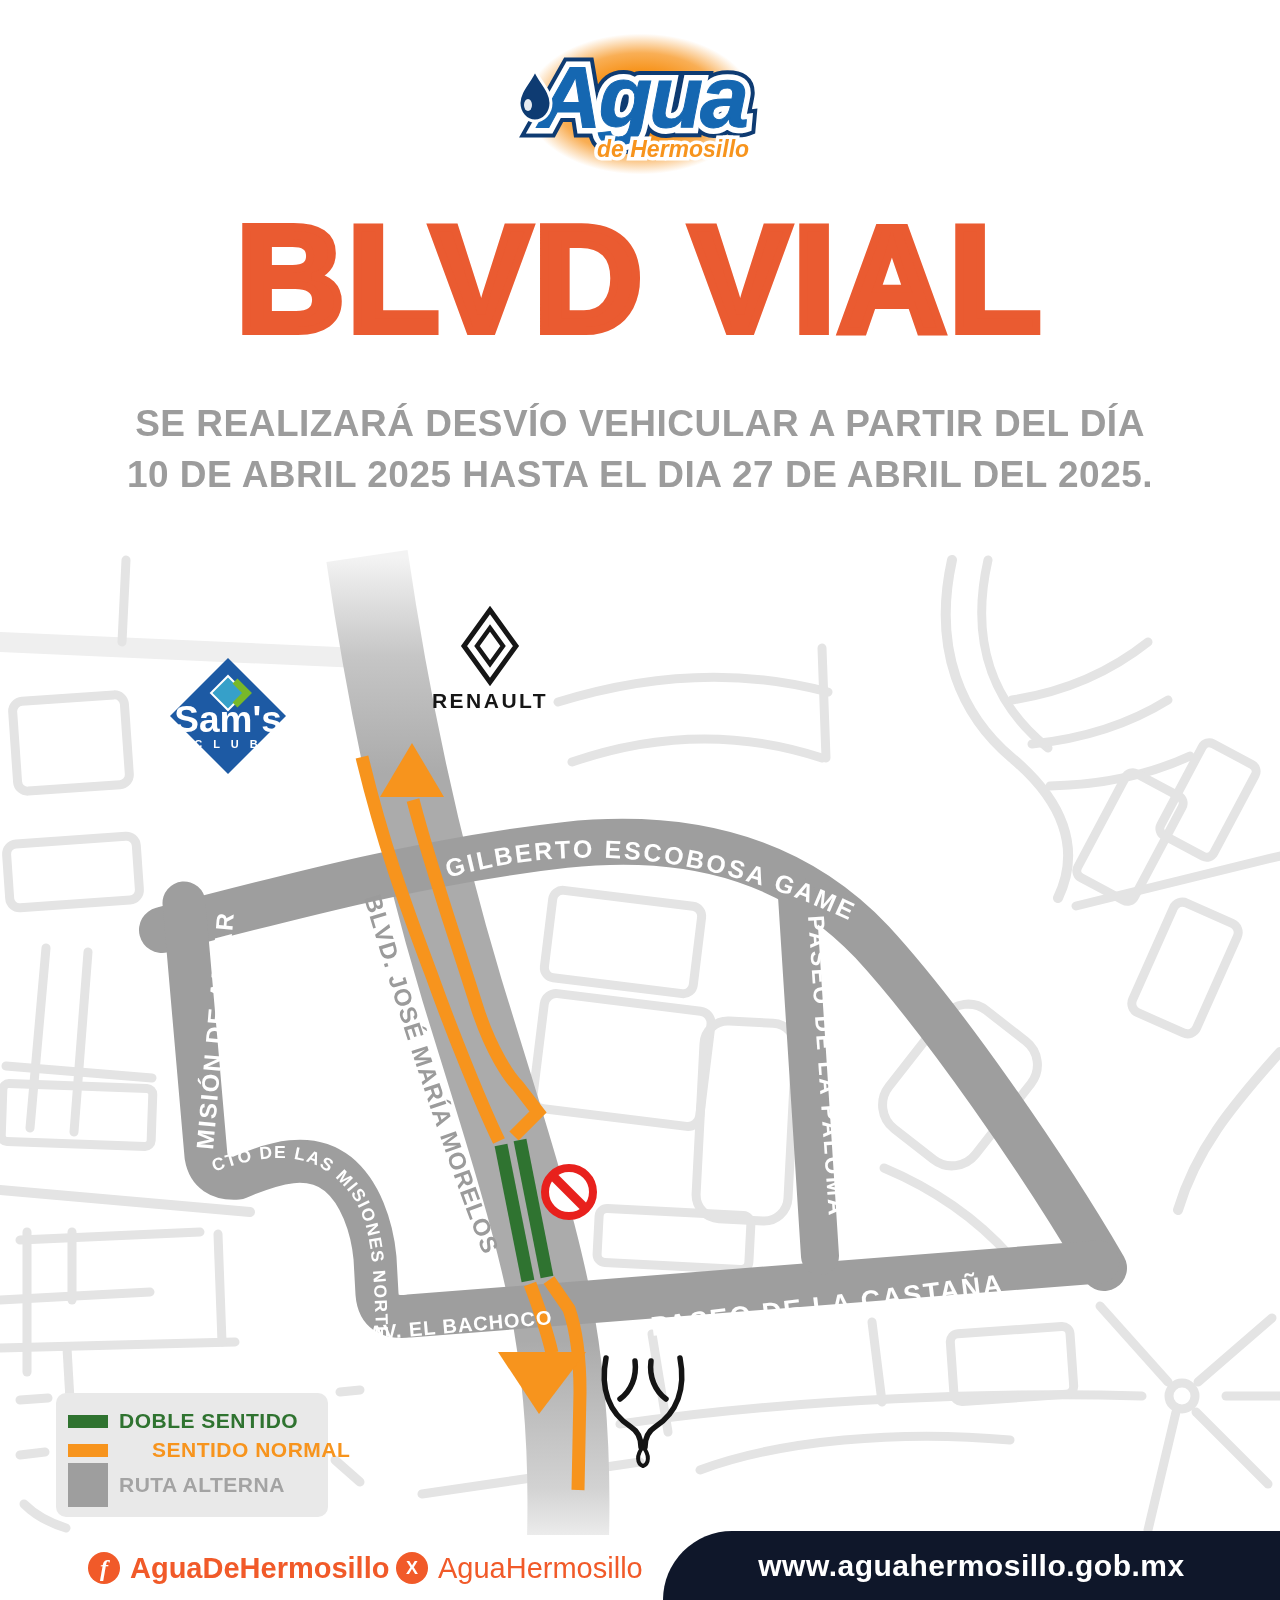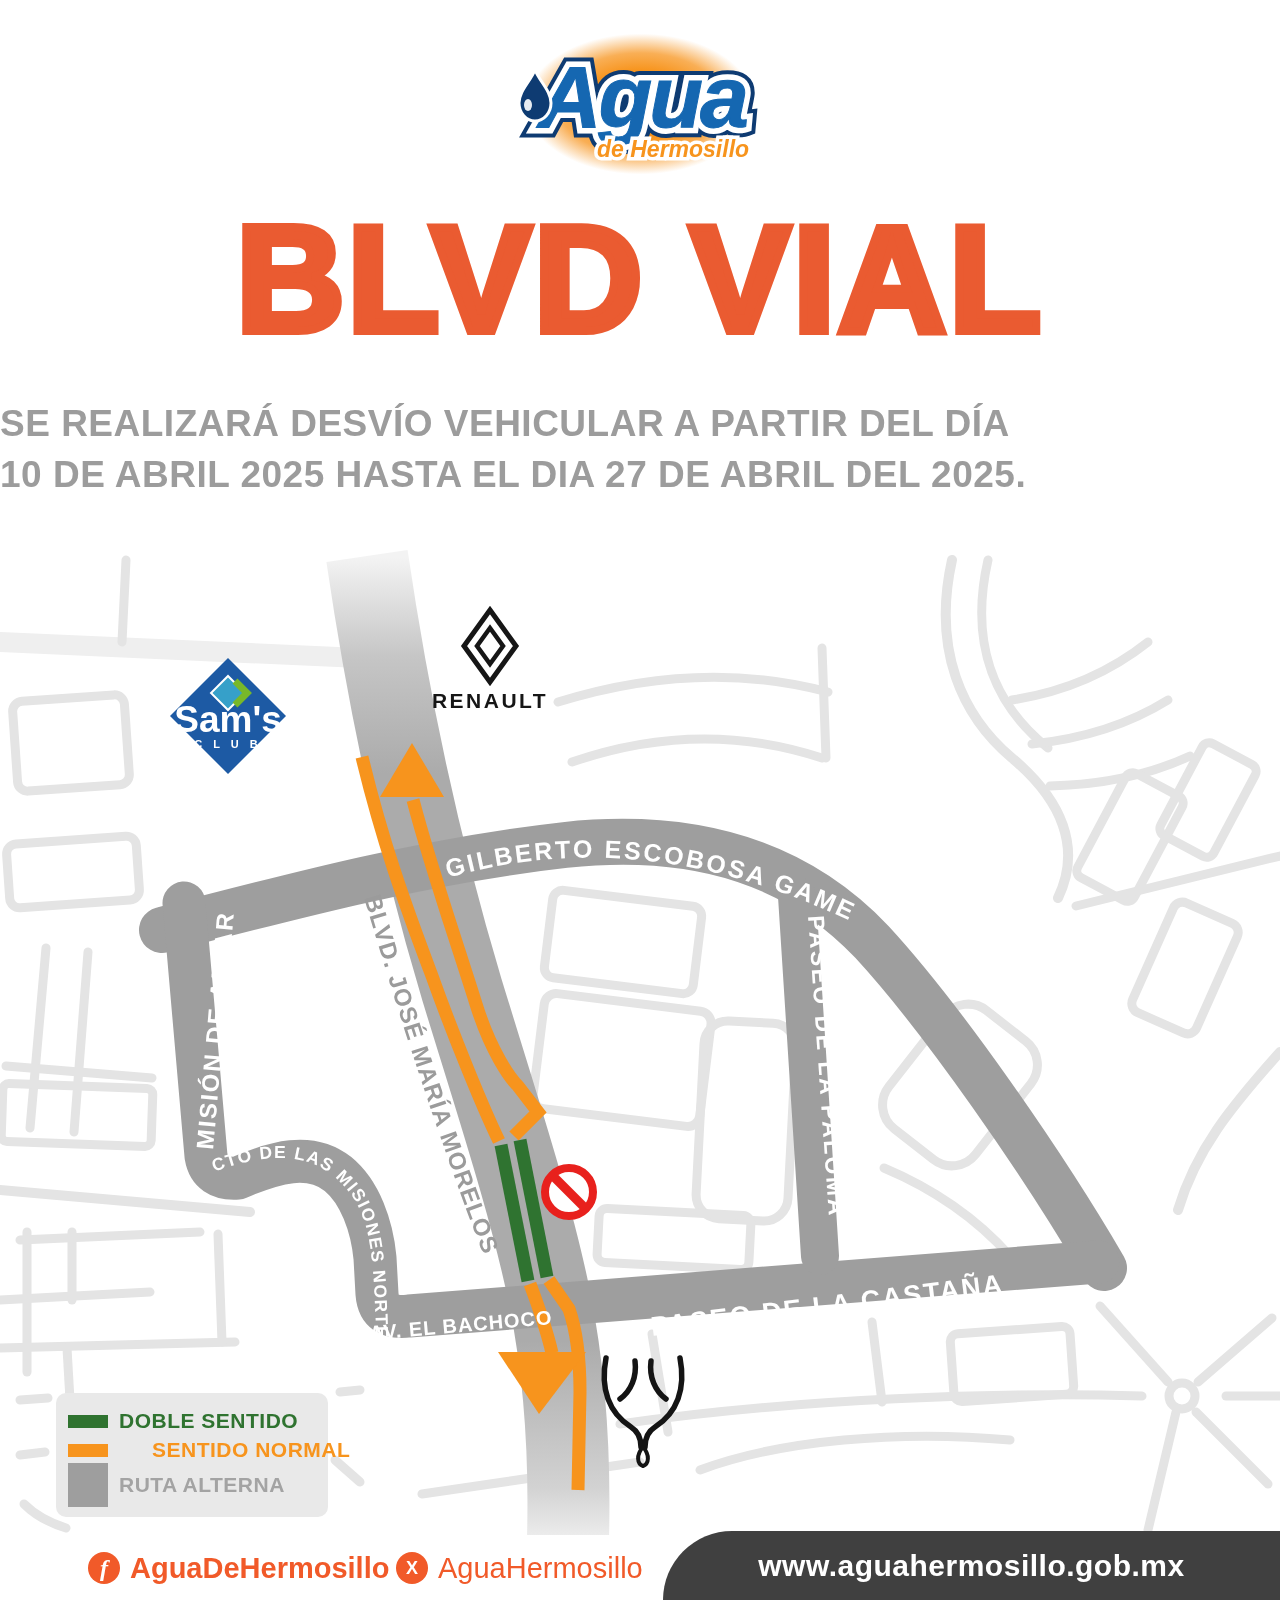--- a/index.html
+++ b/index.html
@@ -17,21 +17,21 @@
   .dehermo{position:absolute;left:597px;top:138px;font-style:italic;font-weight:bold;font-size:23px;
         line-height:1;white-space:nowrap;}
   .dehermo.l1{-webkit-text-stroke:7px #ffffff;color:#fff;}
   .dehermo.l2{color:#F7941D;}
   .droplet{position:absolute;left:514px;top:66px;}
 
   
   .title{position:absolute;top:204px;left:0;width:100%;text-align:center;color:#EA5B31;
          font-size:150px;font-weight:bold;line-height:1;letter-spacing:3px;
          -webkit-text-stroke:8px #EA5B31;white-space:nowrap;}
-  .subtitle{position:absolute;top:398px;left:0;width:100%;color:#9C9C9C;
+  .subtitle{position:absolute;top:398px;left:0;width:100%;text-align:center;color:#9C9C9C;
          font-size:37px;font-weight:bold;line-height:51px;letter-spacing:.5px;}
 
   
   #mapsvg{position:absolute;left:0;top:540px;}
   #mapsvg text{font-family:"Liberation Sans",sans-serif;font-weight:bold;}
 
   
   .legend{position:absolute;left:56px;top:1393px;width:272px;height:124px;background:#E9E9E9;
           border-radius:10px;}
   .lg-row{position:absolute;left:12px;display:flex;align-items:center;gap:11px;}
@@ -49,21 +49,21 @@
 
   
   .soc-icon{position:absolute;top:1552px;width:32px;height:32px;border-radius:50%;background:#F15A29;
             color:#fff;display:flex;align-items:center;justify-content:center;font-weight:bold;}
   .soc-icon.fb{left:88px;font-family:"Liberation Serif",serif;font-style:italic;font-size:24px;}
   .soc-icon.tw{left:396px;font-size:18px;}
   .soc-label{position:absolute;top:1552px;height:32px;display:flex;align-items:center;
              color:#F15A29;font-size:29px;white-space:nowrap;}
   .soc-label.fb{left:130px;font-weight:bold;}
   .soc-label.tw{left:438px;}
-  .webbox{position:absolute;left:663px;top:1531px;width:617px;height:69px;background:#404040;
+  .webbox{position:absolute;left:663px;top:1531px;width:617px;height:69px;background:#0f172a;
           border-top-left-radius:72px;display:flex;align-items:center;justify-content:center;}
   .webbox span{color:#fff;font-size:30px;font-weight:600;letter-spacing:.5px;}
 </style>
 </head>
 <body>
 
 <div id="page">
 
   <div class="glow"></div>
   <div class="agua l1">Agua</div>

